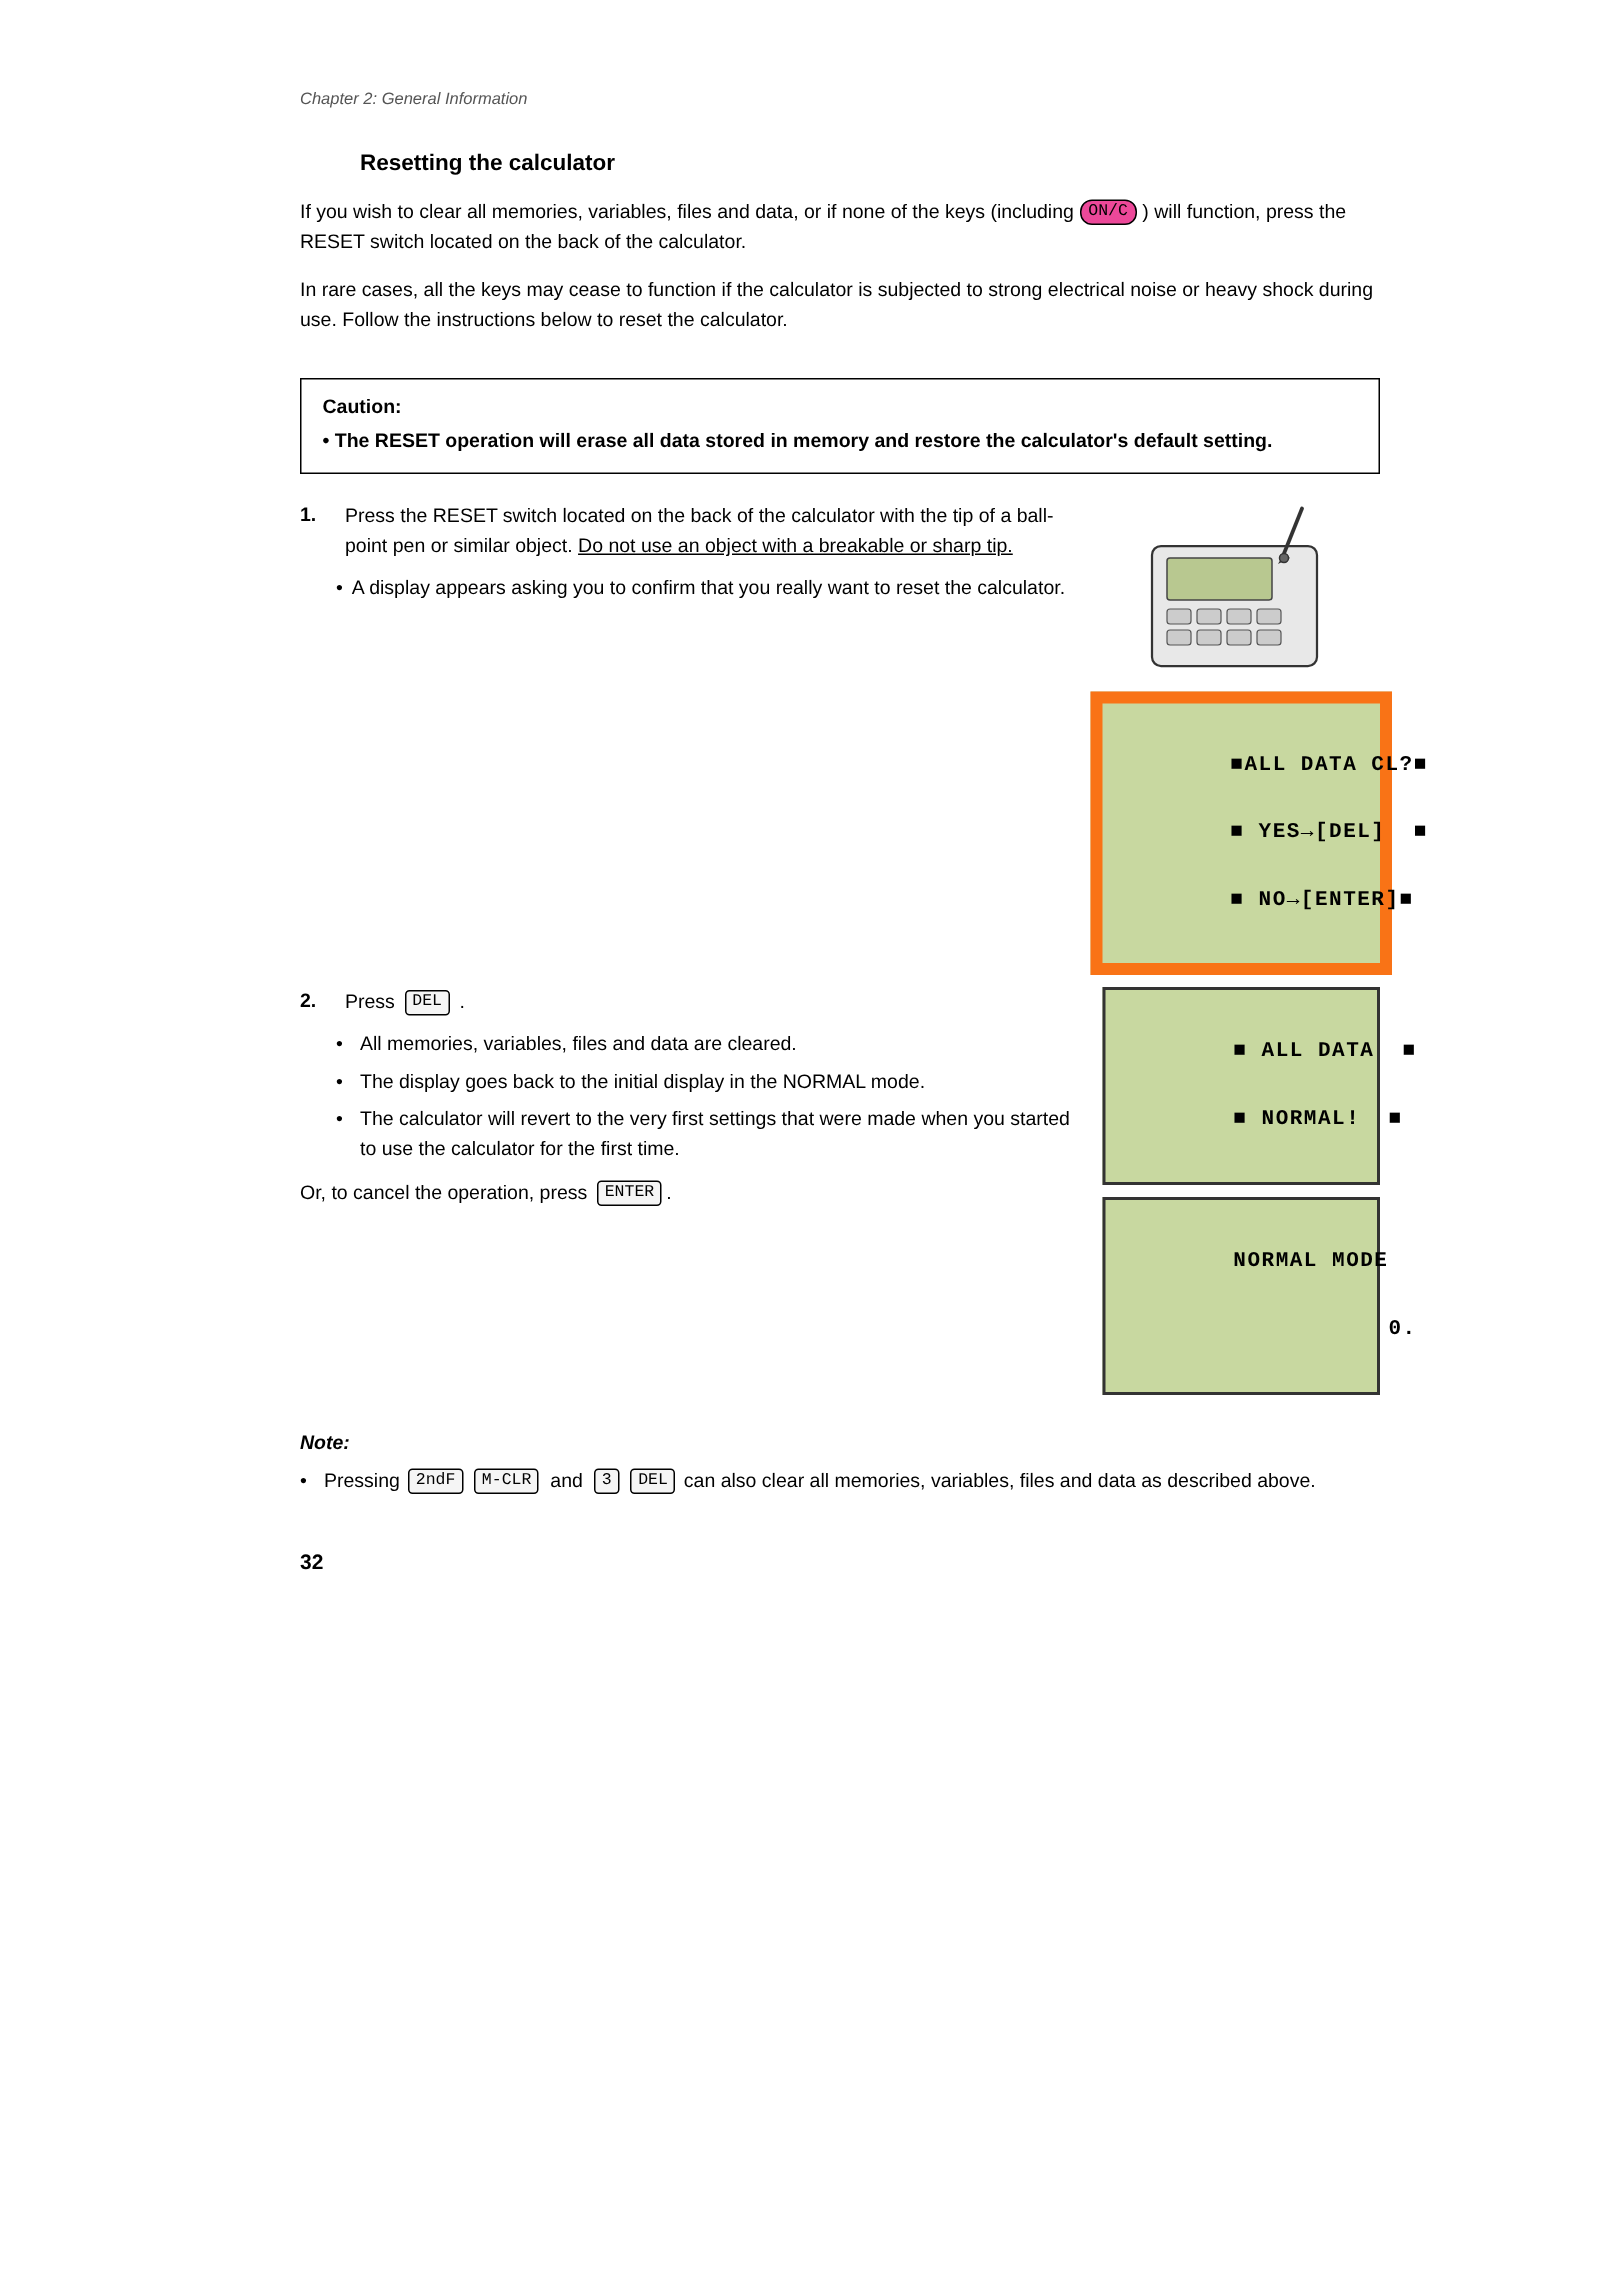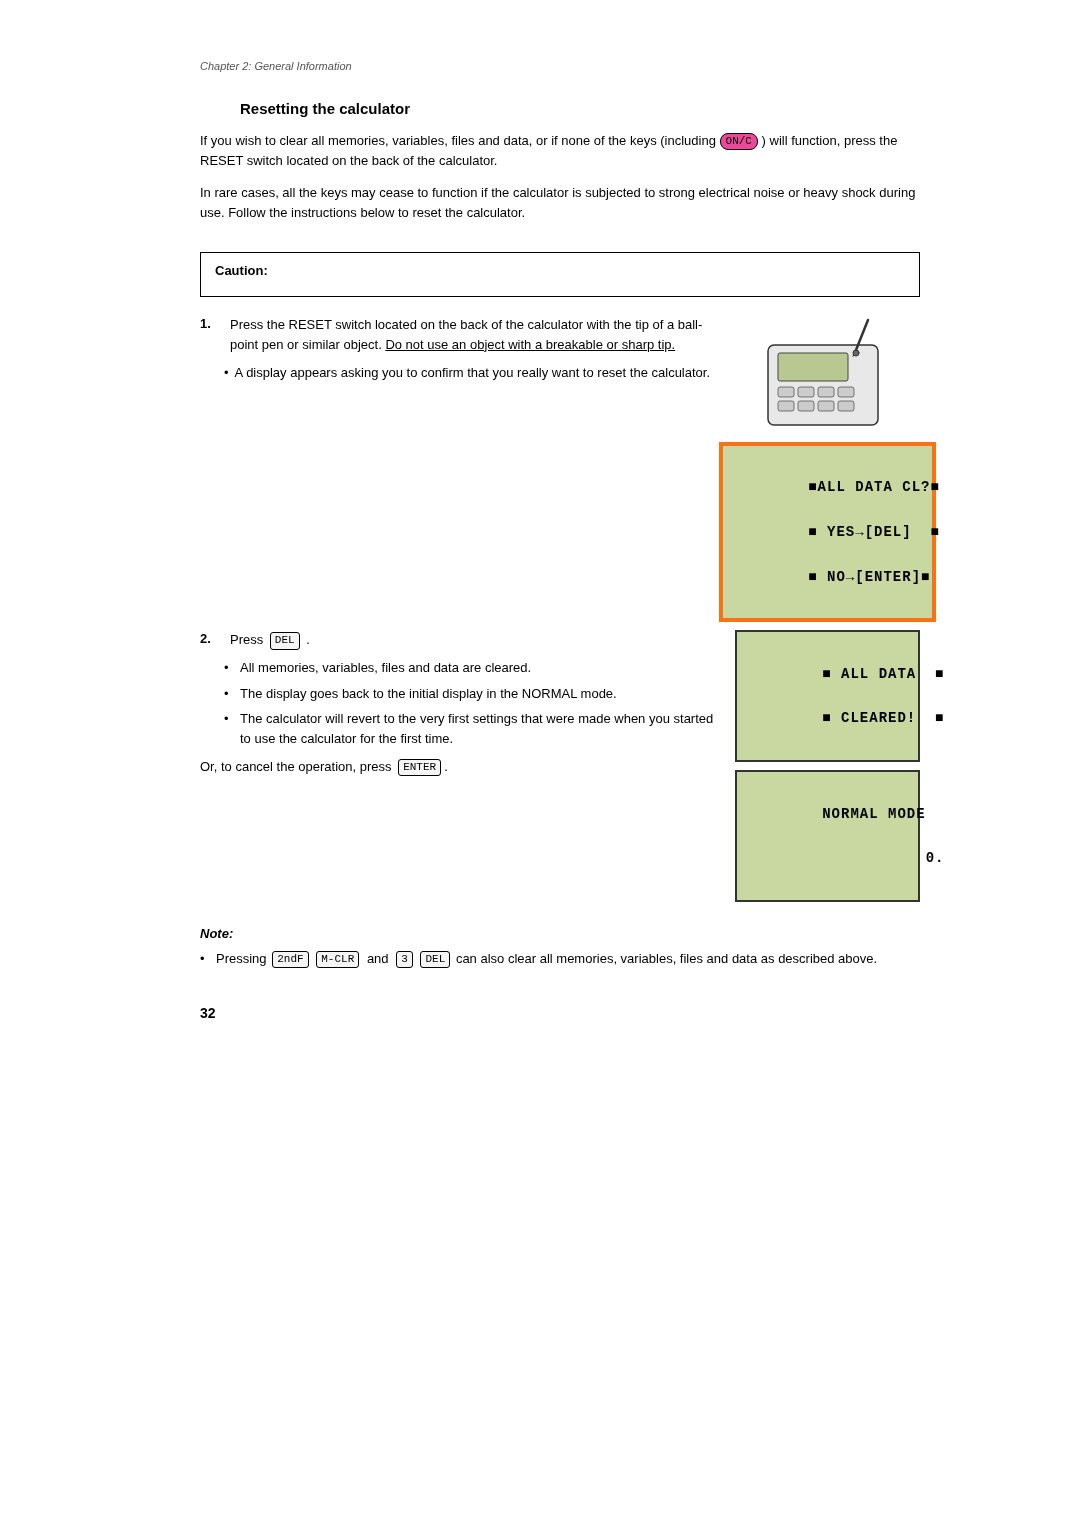--- a/index.html
+++ b/index.html
@@ -79,28 +79,28 @@
       width: 185px;
       display: flex;
       flex-direction: column;
       align-items: center;
       margin-left: 10px;
       padding-top: 0px;
     }
     .lcd-display {
       font-family: 'Courier New', monospace;
       background: #c8d8a0;
-      border: 4px solid #f97316;
+      border: 8px solid #f97316;
       padding: 8px 10px;
       font-size: 14px;
       font-weight: bold;
       letter-spacing: 1px;
       line-height: 1.6;
       white-space: pre;
-      width: 217px;
+      width: 201px;
       text-align: left;
       margin-bottom: 8px;
       color: #000;
     }
     .lcd-display-2 {
       font-family: 'Courier New', monospace;
       background: #c8d8a0;
       border: 2px solid #333;
       padding: 8px 10px;
       font-size: 14px;
@@ -230,20 +230,23 @@
     <span class="key-badge-oval">ON/C</span>
     <span>) will function, press the RESET switch located on the back of the calculator.</span>
   </div>
 
   
   <div class="body-text">In rare cases, all the keys may cease to function if the calculator is subjected to strong electrical noise or heavy shock during use. Follow the instructions below to reset the calculator.</div>
 
   
   <div class="caution-box">
     <div class="caution-title">Caution:</div>
+    <div class="caution-text">
+      • <span>The RESET operation will erase all data stored in memory and restore the calculator's default setting.</span>
+    </div>
   </div>
 
   
   <div class="step1-row">
     <div class="step1-text-col">
       <div style="display:flex; gap:6px; margin-bottom:10px;">
         <span class="step-number">1.</span>
         <div class="step-content">
           <span>Press the RESET switch located on the back of the calculator with the tip of a ball-point pen or similar object.</span>
           <span class="underline">Do not use an object with a breakable or sharp tip.</span>
@@ -307,21 +310,21 @@
 
       <div class="or-cancel">
         <span>Or, to cancel the operation, press</span>
         <span class="key-badge" style="margin:0 3px;">ENTER</span>.
       </div>
     </div>
     <div class="step2-image-col">
 
       <div class="lcd-display-2">
         <span>■ ALL DATA  ■</span><br>
-        <span>■ CLEARED!  ■</span>
+        <span>■ NORMAL!  ■</span>
       </div>
 
       <div class="lcd-normal-mode">
         <span>NORMAL MODE</span><br>
         <span>           0.</span>
       </div>
     </div>
   </div>
 
   

